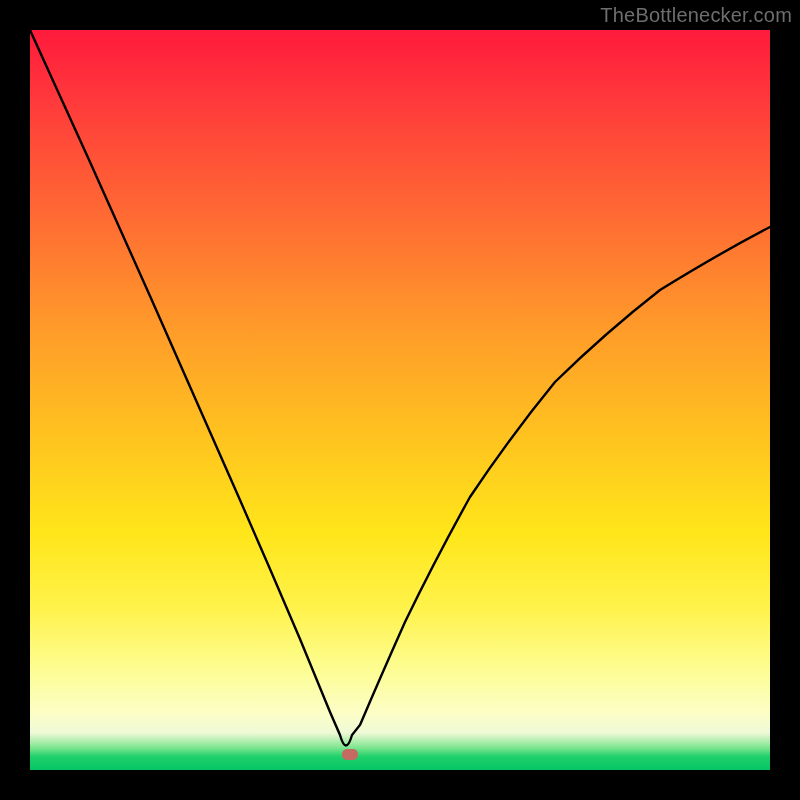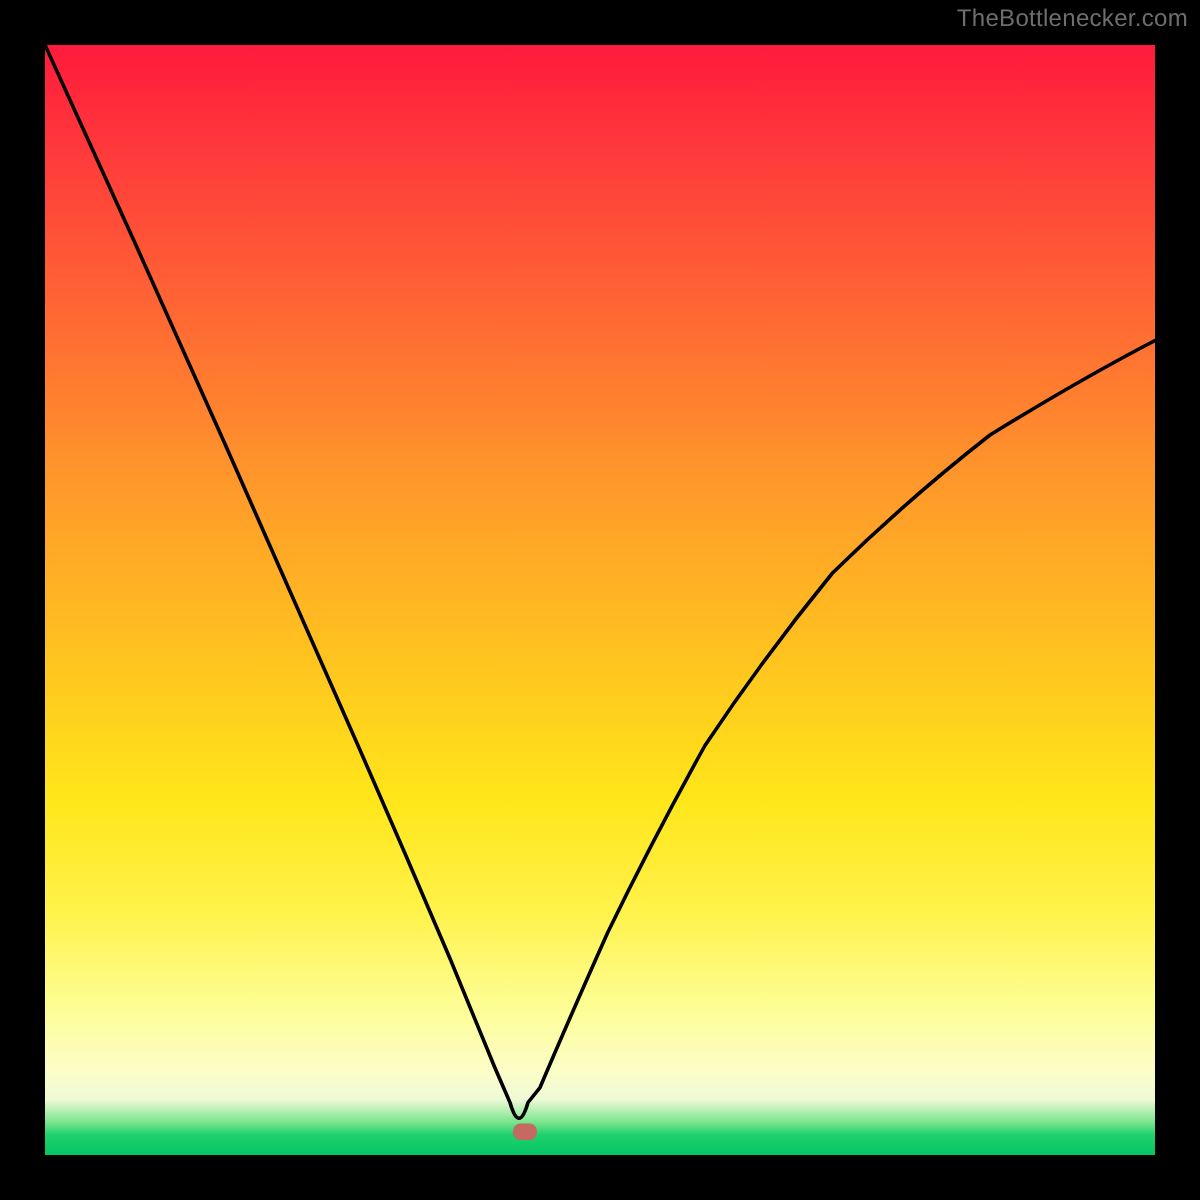--- a/index.html
+++ b/index.html
@@ -47,21 +47,21 @@
     left: 0;
     top: 0;
     width: 740px;
     height: 740px;
   }
   .watermark {
     position: absolute;
     top: 4px;
     right: 8px;
     color: #6e6e6e;
-    font-size: 16px;
+    font-size: 20px;
     font-weight: 500;
     letter-spacing: 0.2px;
     user-select: none;
   }
   .marker {
     position: absolute;
     width: 16px;
     height: 11px;
     border-radius: 5px;
     background: #c46a61;

